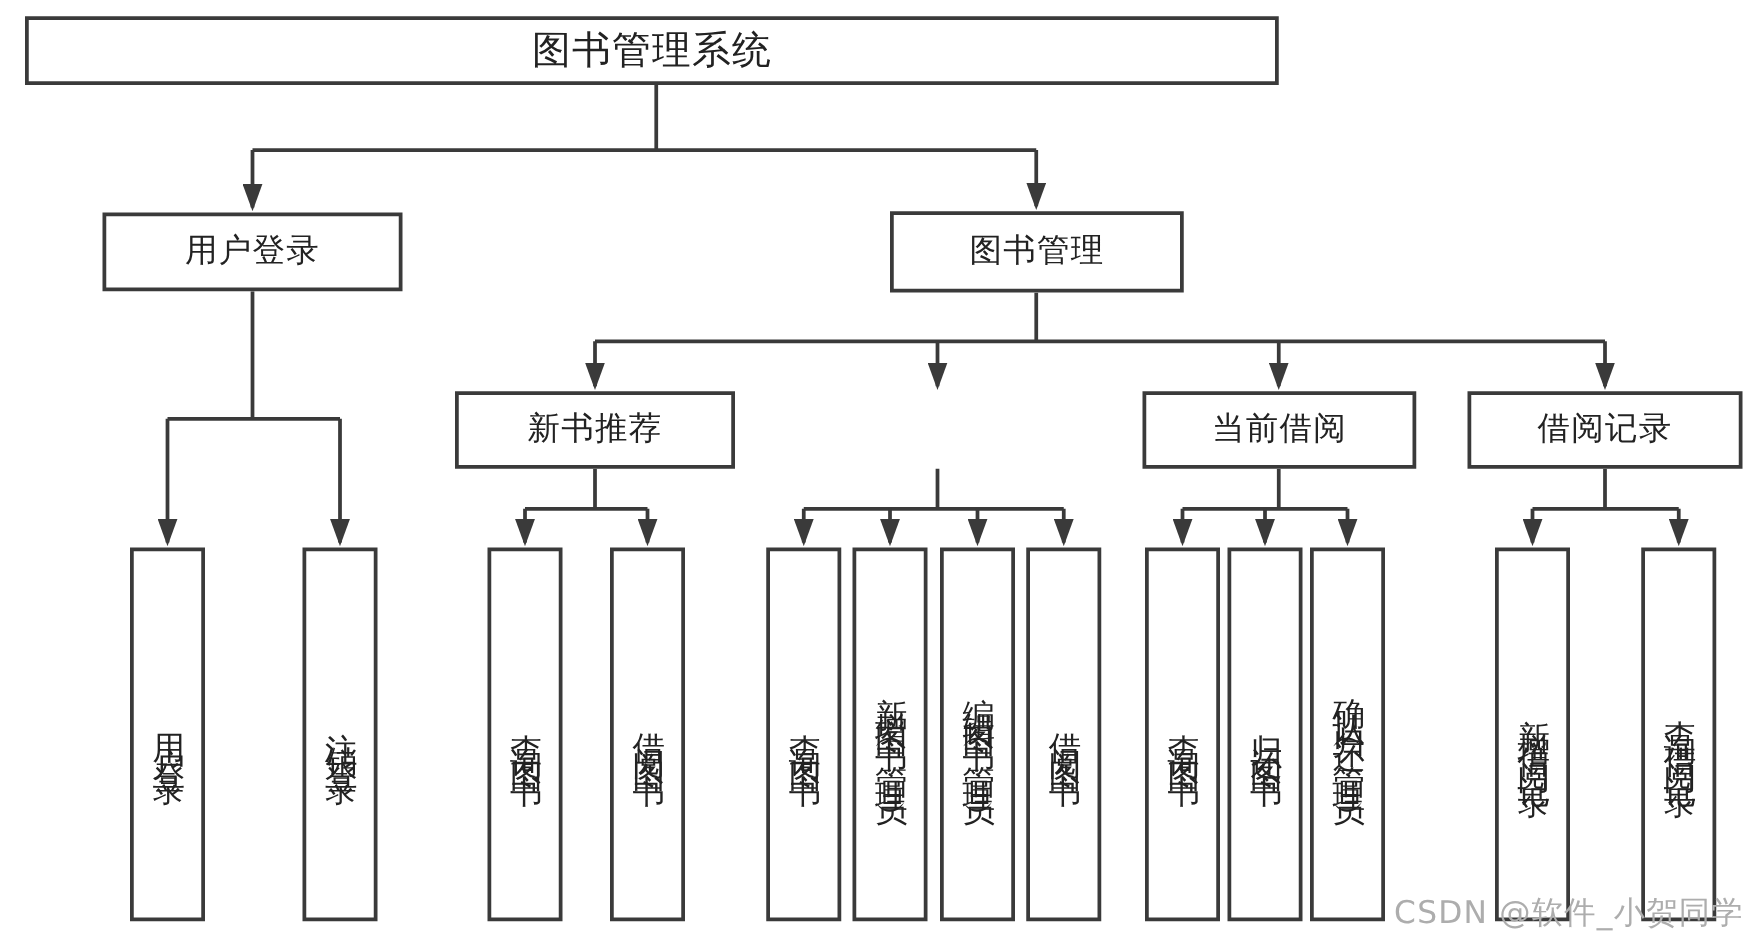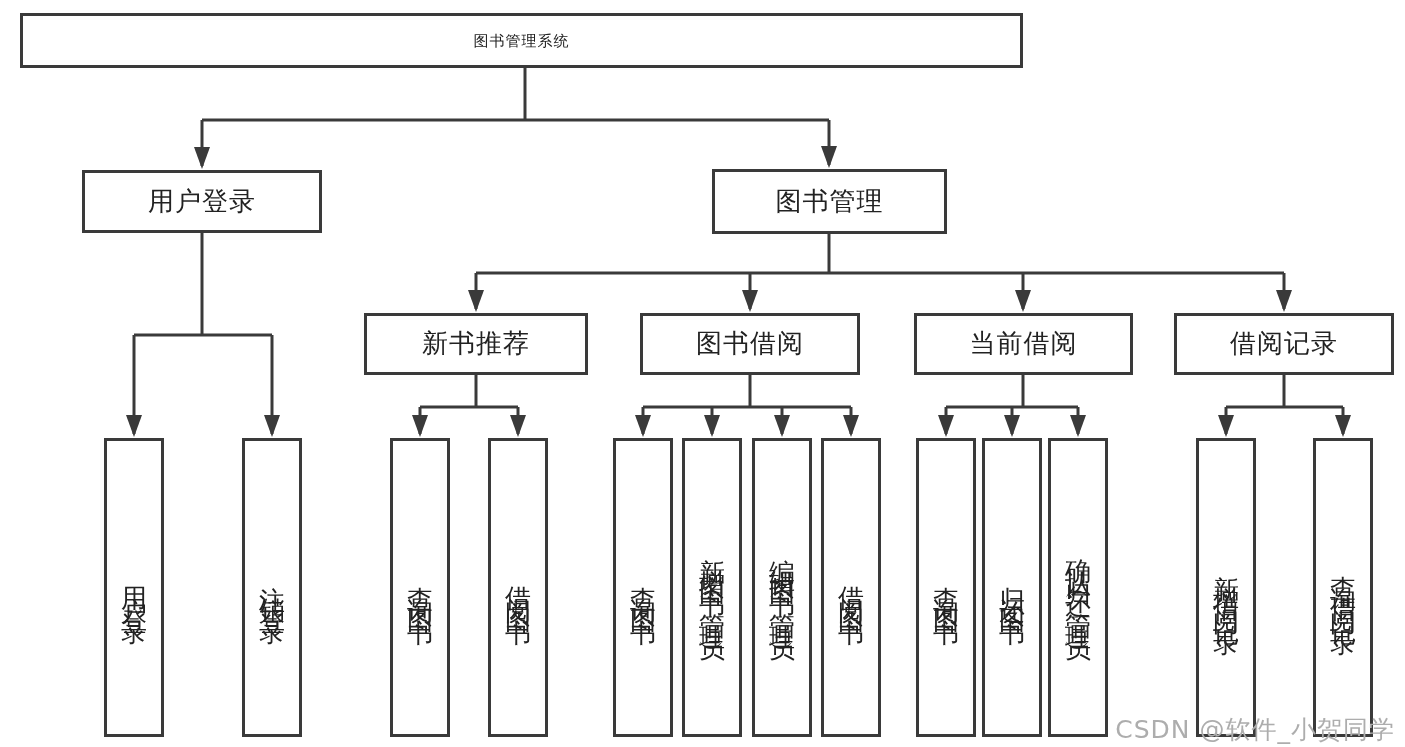--- a/index.html
+++ b/index.html
@@ -24,21 +24,21 @@
     display:flex;align-items:center;justify-content:center;
   }
   .box .label{
     font-size:26px;line-height:1.2;white-space:nowrap;color:var(--text,#222);
   }
   .box.h .label{letter-spacing:1px;}
   .box.v .label{
     writing-mode:vertical-rl;text-orientation:mixed;
     letter-spacing:11px;white-space:normal;
   }
-  .root .label{font-size:15px;}
+  .root .label{font-size:31px;}
   .watermark{
     position:absolute;right:10px;top:713px;
     font-size:25px;letter-spacing:1px;
     color:var(--watermark,#adadad);
     white-space:nowrap;
   }
 </style>
 </head>
 <body>
 
@@ -99,23 +99,20 @@
   <div class="box h" style="left:82px;top:170px;width:240px;height:63px">
     <span class="label">用户登录</span>
   </div>
   <div class="box h" style="left:364px;top:313px;width:224px;height:62px">
     <span class="label">新书推荐</span>
   </div>
 
   <div class="box h" style="left:712px;top:169px;width:235px;height:65px">
     <span class="label">图书管理</span>
   </div>
-  <div class="box h" style="left:640px;top:313px;width:220px;height:62px">
-    <span class="label">图书借阅</span>
-  </div>
   <div class="box h" style="left:1174px;top:313px;width:220px;height:62px">
     <span class="label">借阅记录</span>
   </div>
   <div class="box h" style="left:914px;top:313px;width:219px;height:62px">
     <span class="label">当前借阅</span>
   </div>
 
   <div class="box v" style="left:104px;top:438px;width:60px;height:299px">
     <span class="label">用户登录</span>
   </div>

